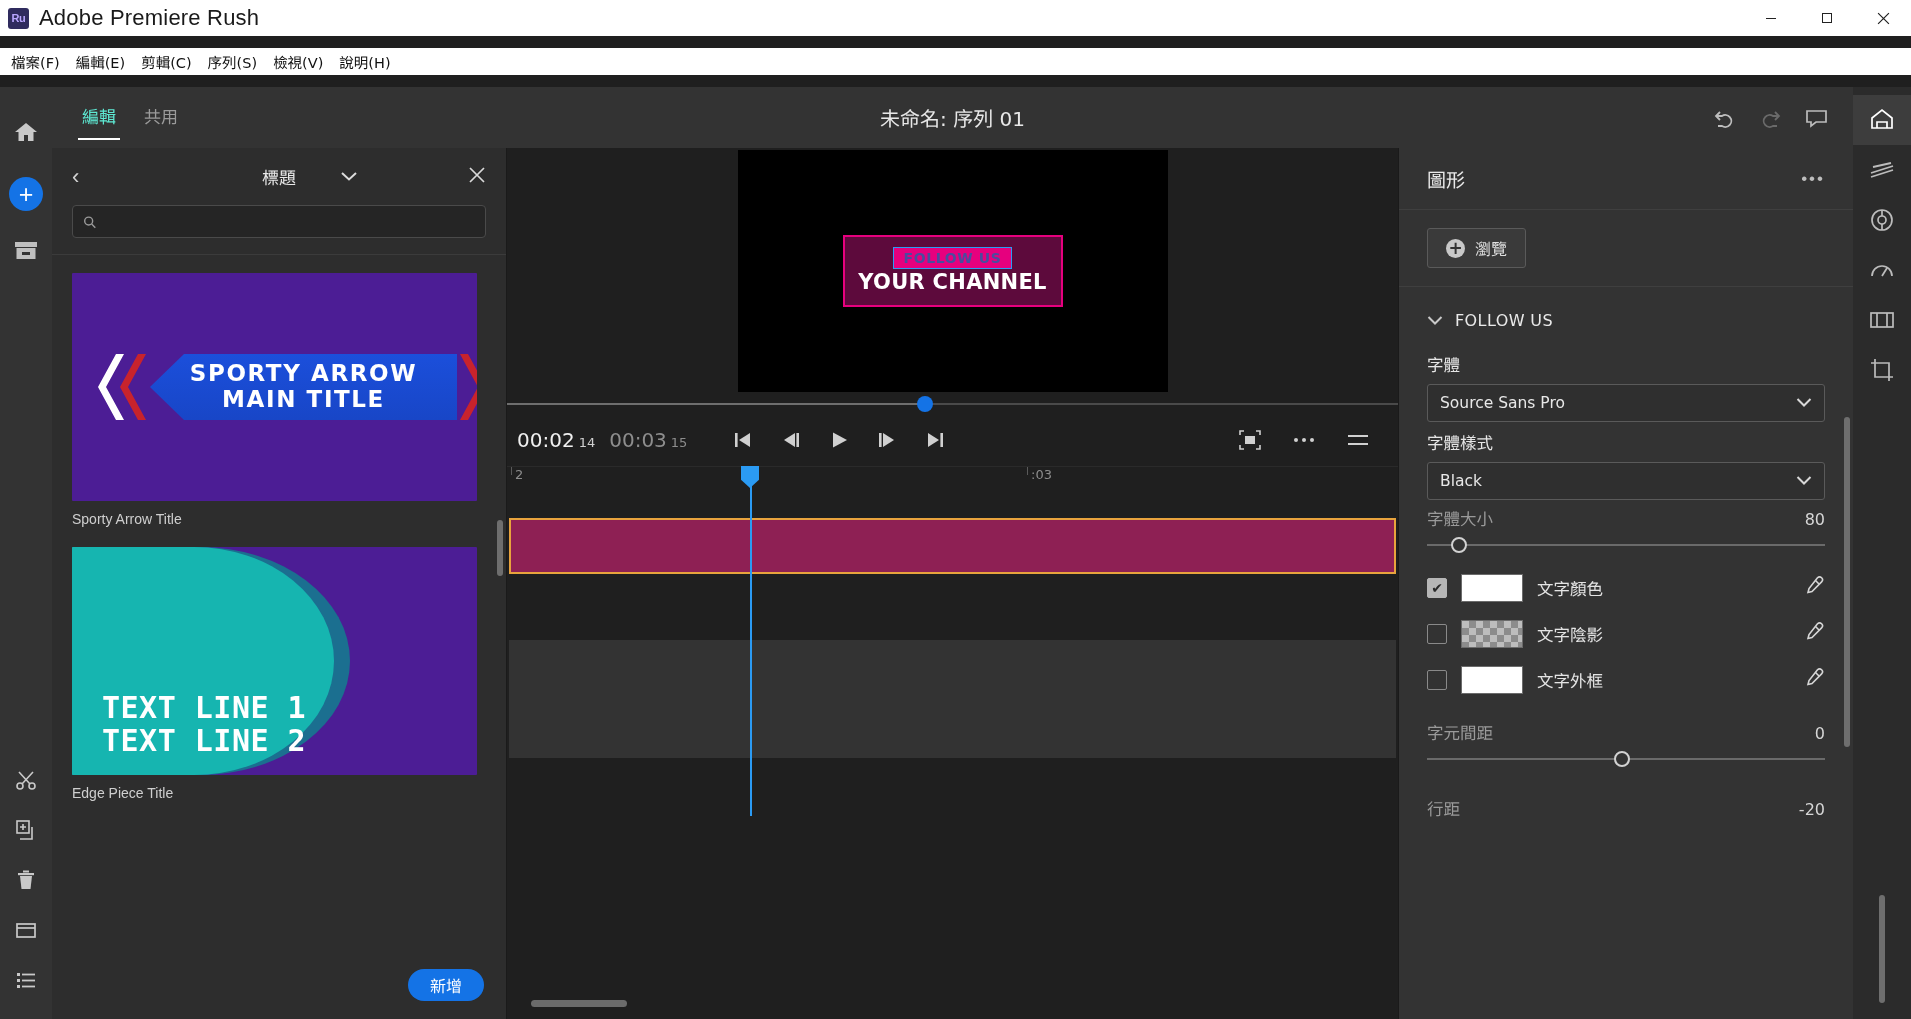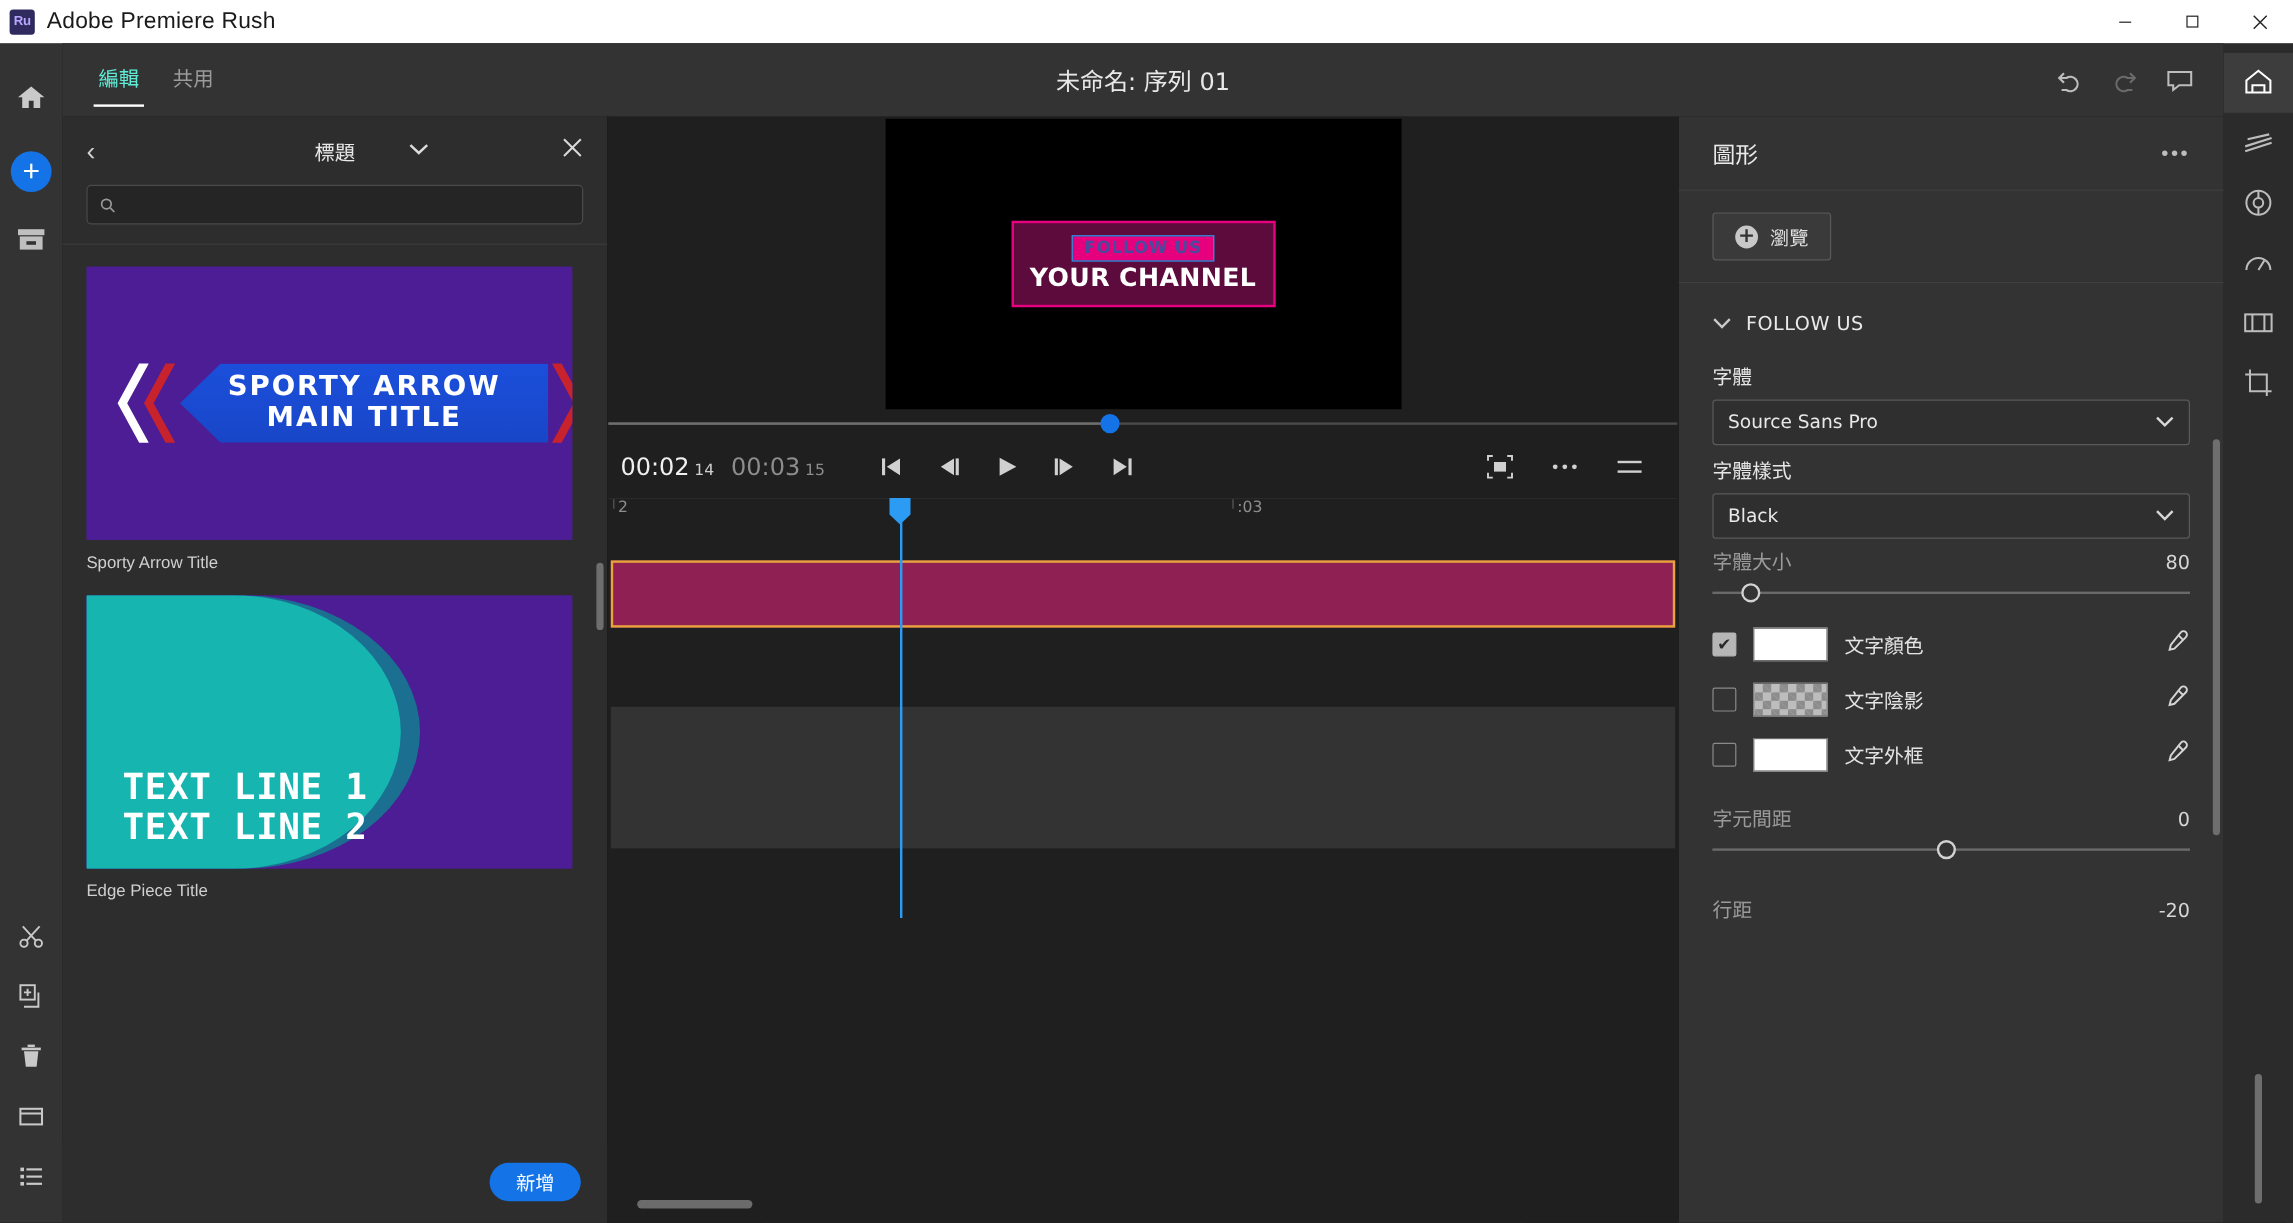--- a/index.html
+++ b/index.html
@@ -3,33 +3,33 @@
 <meta charset="utf-8">
 <style>
   * { box-sizing: border-box; margin: 0; padding: 0; }
   html, body {
     width: 1911px; height: 1019px;
     background: #1f1f1f;
     font-family: "Liberation Sans", "DejaVu Sans", sans-serif;
     overflow: hidden;
     -webkit-font-smoothing: antialiased;
   }
-  .app { position: relative; width: 1911px; height: 1019px; display: flex; flex-direction: column; }
+  .app { position: relative; width: 1911px; height: 1019px; display: flex; flex-direction: column; gap: 12px; }
 
   
   .titlebar {
     height: 36px; background: #ffffff; display: flex; align-items: center;
     flex: 0 0 36px; position: relative;
   }
   .ru-logo {
     width: 21px; height: 21px; margin-left: 8px; background: #2f2b5e;
     border-radius: 3px; color: #b9a6ff; font-size: 11px; font-weight: bold;
     display: flex; align-items: center; justify-content: center; letter-spacing: -0.3px;
   }
-  .app-title { margin-left: 10px; font-size: 19px; color: #1a1a1a; letter-spacing: .2px; }
+  .app-title { margin-left: 10px; font-size: 22px; color: #1a1a1a; letter-spacing: .2px; }
   .win-buttons { margin-left: auto; display: flex; height: 36px; }
   .win-btn {
     width: 56px; height: 36px; display: flex; align-items: center; justify-content: center;
     color: #222; font-size: 14px;
   }
   .win-btn svg { display: block; }
 
   
   .menubar {
     height: 27px; flex: 0 0 27px; background: #ffffff; display: flex; align-items: center;
@@ -333,20 +333,28 @@
           </svg>
       </div>
       <div class="win-btn close">
         <svg width="13" height="13" viewBox="0 0 12 12">
             <path d="M1 1 L11 11 M11 1 L1 11" stroke="#222" stroke-width="1.1" fill="none"></path>
           </svg>
       </div>
     </div>
   </div>
 
+  <div class="menubar">
+    <div class="menu-item">檔案(F)</div>
+    <div class="menu-item">編輯(E)</div>
+    <div class="menu-item">剪輯(C)</div>
+    <div class="menu-item">序列(S)</div>
+    <div class="menu-item">檢視(V)</div>
+    <div class="menu-item">說明(H)</div>
+  </div>
 
   <div class="body">
 
     <div class="rail">
       <div class="rail-top">
         <svg width="24" height="22" viewBox="0 0 24 22">
             <path d="M12 2 L23 11 L19.5 11 L19.5 20 L14 20 L14 14 L10 14 L10 20 L4.5 20 L4.5 11 L1 11 Z" fill="#c9c9c9"></path>
           </svg>
       </div>
       <div class="rail-icon plus-wrap">

